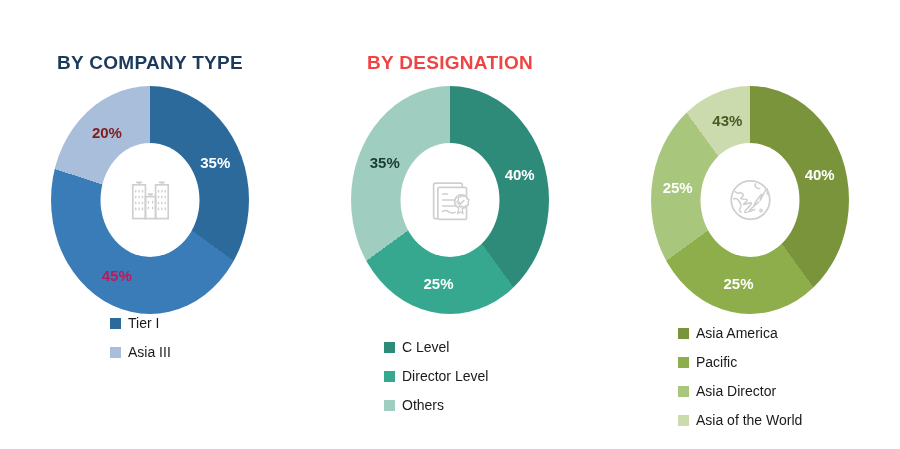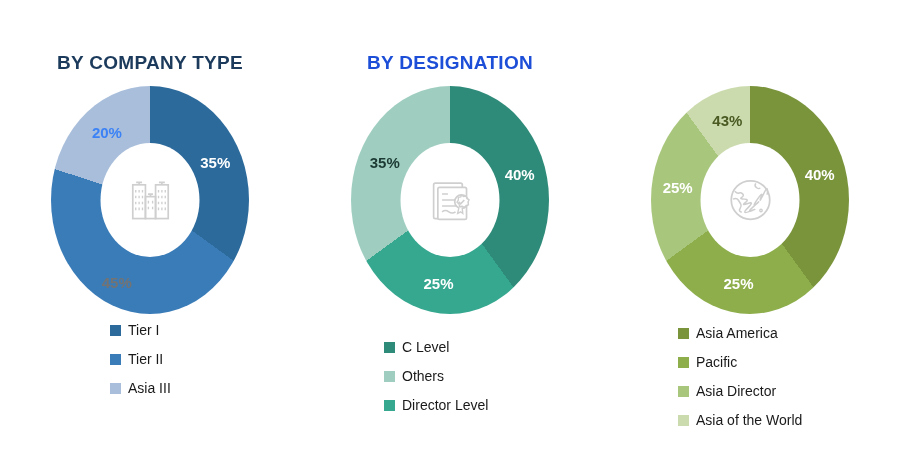--- a/index.html
+++ b/index.html
@@ -35,21 +35,21 @@
     left: 0;
     width: 300px;
     text-align: center;
     font-size: 19px;
     font-weight: bold;
     letter-spacing: 0.3px;
     line-height: 22px;
     white-space: nowrap;
   }
   .t1 { color: #1b3a5c; }
-  .t2 { color: #1d4ed8; }
+  .t2 { color: #ef4444; }
   .t3 { color: #5a7024; }
 
   .donut-wrap {
     position: absolute;
     top: 86px;
     left: 50%;
     transform: translateX(-50%);
     width: 198px;
     height: 228px;
   }
@@ -96,21 +96,21 @@
   .legend-swatch {
     width: 11px;
     height: 11px;
     flex: 0 0 11px;
   }
   .legend-text {
     font-size: 14px;
     color: #1a1a1a;
     white-space: nowrap;
   }
-  .legend-1 { top: 323px; padding-left: 110px; }
+  .legend-1 { top: 316px; padding-left: 110px; }
   .legend-2 { top: 340px; padding-left: 84px; }
   .legend-3 { top: 326px; padding-left: 78px; }
 </style>
 </head>
 <body>
 
 <div class="board">
 
   <div class="panel panel-1">
     <div class="panel-title t1">BY COMPANY TYPE</div>
@@ -156,32 +156,28 @@
                 <line x1="49.5" y1="41" x2="49.5" y2="44"></line>
               <line x1="29.5" y1="33" x2="29.5" y2="36"></line>
                 <line x1="34.5" y1="33" x2="34.5" y2="36"></line>
               <line x1="29.5" y1="40" x2="29.5" y2="43"></line>
                 <line x1="34.5" y1="40" x2="34.5" y2="43"></line>
             </g>
           </svg>
         </span>
       </div>
       <div class="slice-label" id="lbl-1-0" style="left: 82.9672%; top: 33.2024%; color: rgb(255, 255, 255);">35%</div>
-      <div class="slice-label" id="lbl-1-1" style="left: 33.2024%; top: 82.9672%; color: #737373; margin-top: 7px;">45%</div>
-      <div class="slice-label" id="lbl-1-2" style="left: 28.2519%; top: 20.0664%; color: #3b82f6;">20%</div>
+      <div class="slice-label" id="lbl-1-1" style="left: 33.2024%; top: 82.9672%; color: #be185d;">45%</div>
+      <div class="slice-label" id="lbl-1-2" style="left: 28.2519%; top: 20.0664%; color: #7f1d1d;">20%</div>
     </div>
 
     <div class="legend legend-1">
       <div class="legend-row">
         <span class="legend-swatch" id="sw-1-0" style="background: rgb(44, 106, 155);"></span>
         <span class="legend-text">Tier I</span>
-      </div>
-      <div class="legend-row">
-        <span class="legend-swatch" id="sw-1-1" style="background: rgb(58, 124, 184);"></span>
-        <span class="legend-text">Tier II</span>
       </div>
       <div class="legend-row">
         <span class="legend-swatch" id="sw-1-2" style="background: rgb(168, 190, 218);"></span>
         <span class="legend-text">Asia III</span>
       </div>
     </div>
   </div>
 
   <div class="panel panel-2">
     <div class="panel-title t2">BY DESIGNATION</div>
@@ -210,26 +206,26 @@
       <div class="slice-label" id="lbl-2-1" style="left: 44.2119%; top: 86.5445%; color: rgb(255, 255, 255);">25%</div>
       <div class="slice-label" id="lbl-2-2" style="left: 17.0328%; top: 33.2024%; color: rgb(28, 58, 51);">35%</div>
     </div>
 
     <div class="legend legend-2">
       <div class="legend-row">
         <span class="legend-swatch" id="sw-2-0" style="background: rgb(46, 139, 121);"></span>
         <span class="legend-text">C Level</span>
       </div>
       <div class="legend-row">
+        <span class="legend-swatch" id="sw-2-1" style="background: rgb(54, 168, 144);"></span>
+        <span class="legend-text">Director Level</span>
+      </div>
+      <div class="legend-row">
         <span class="legend-swatch" id="sw-2-2" style="background: rgb(159, 206, 192);"></span>
         <span class="legend-text">Others</span>
-      </div>
-      <div class="legend-row">
-        <span class="legend-swatch" id="sw-2-1" style="background: rgb(54, 168, 144);"></span>
-        <span class="legend-text">Director Level</span>
       </div>
     </div>
   </div>
 
   <div class="panel panel-3">
 
     <div class="donut-wrap">
       <div class="donut" id="donut-3" style="background: conic-gradient(rgb(122, 148, 60) 0%, rgb(122, 148, 60) 40%, rgb(142, 174, 76) 40%, rgb(142, 174, 76) 65%, rgb(169, 198, 125) 65%, rgb(169, 198, 125) 90%, rgb(203, 219, 174) 90%, rgb(203, 219, 174) 100%);"></div>
       <div class="donut-hole">
         <span>

